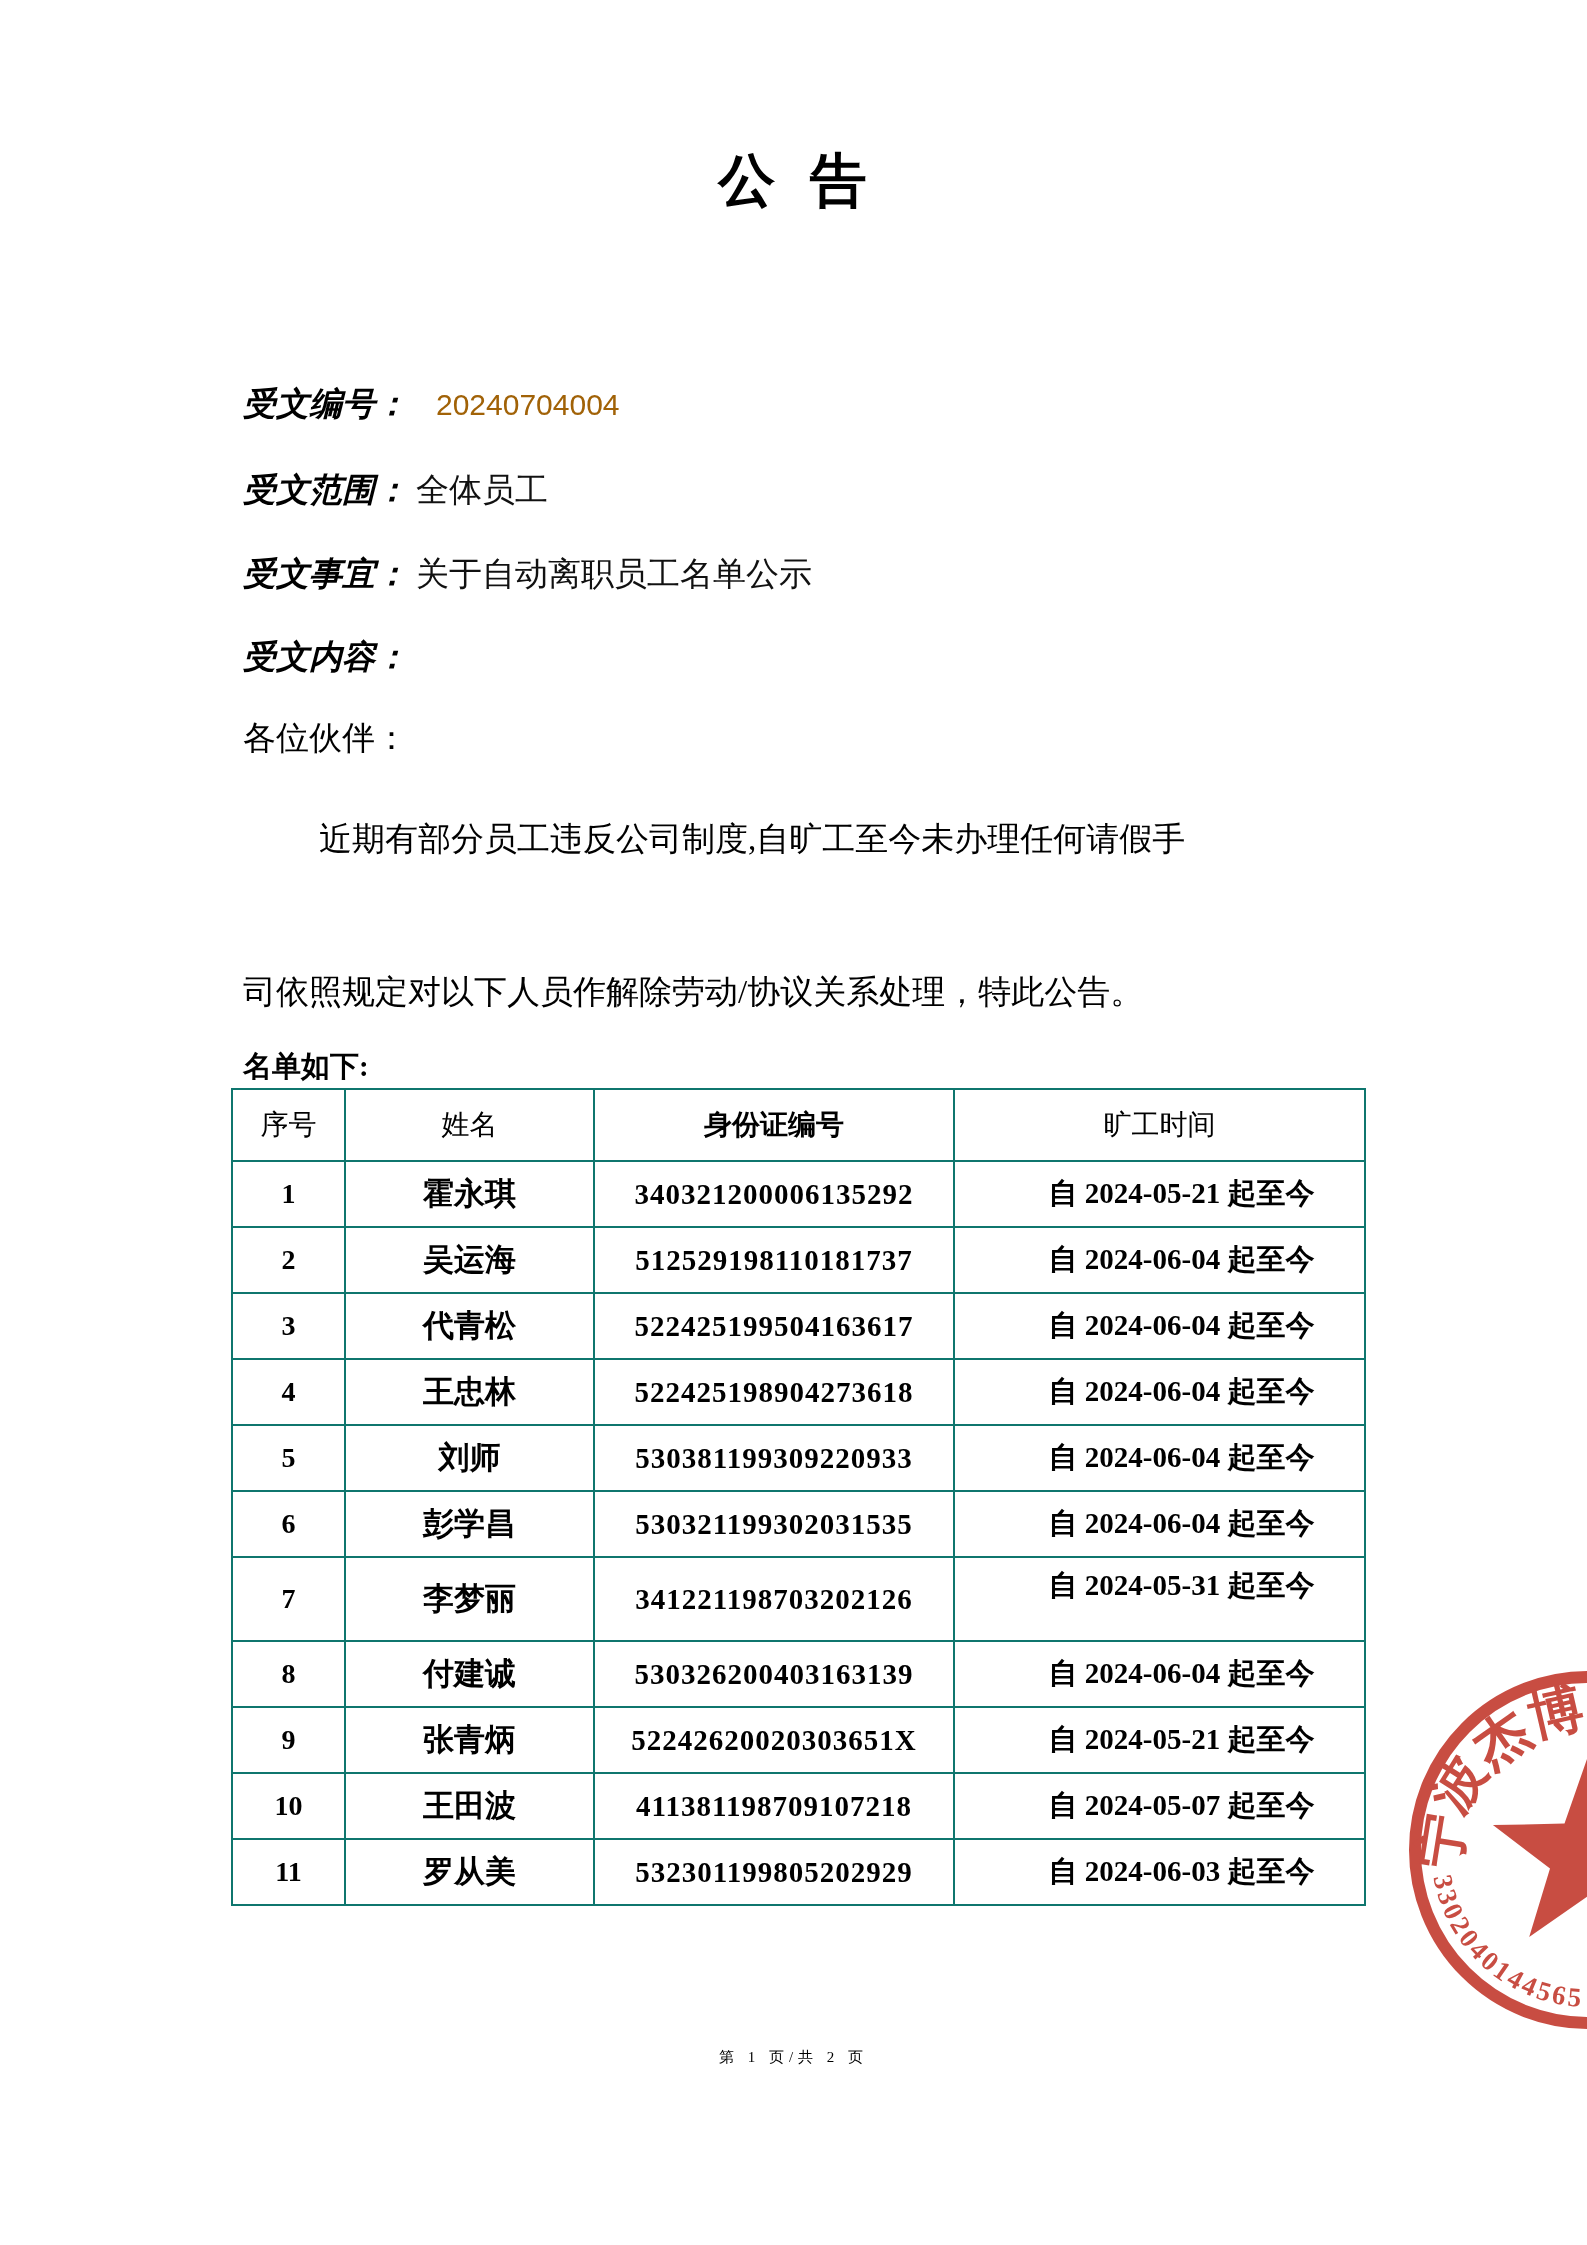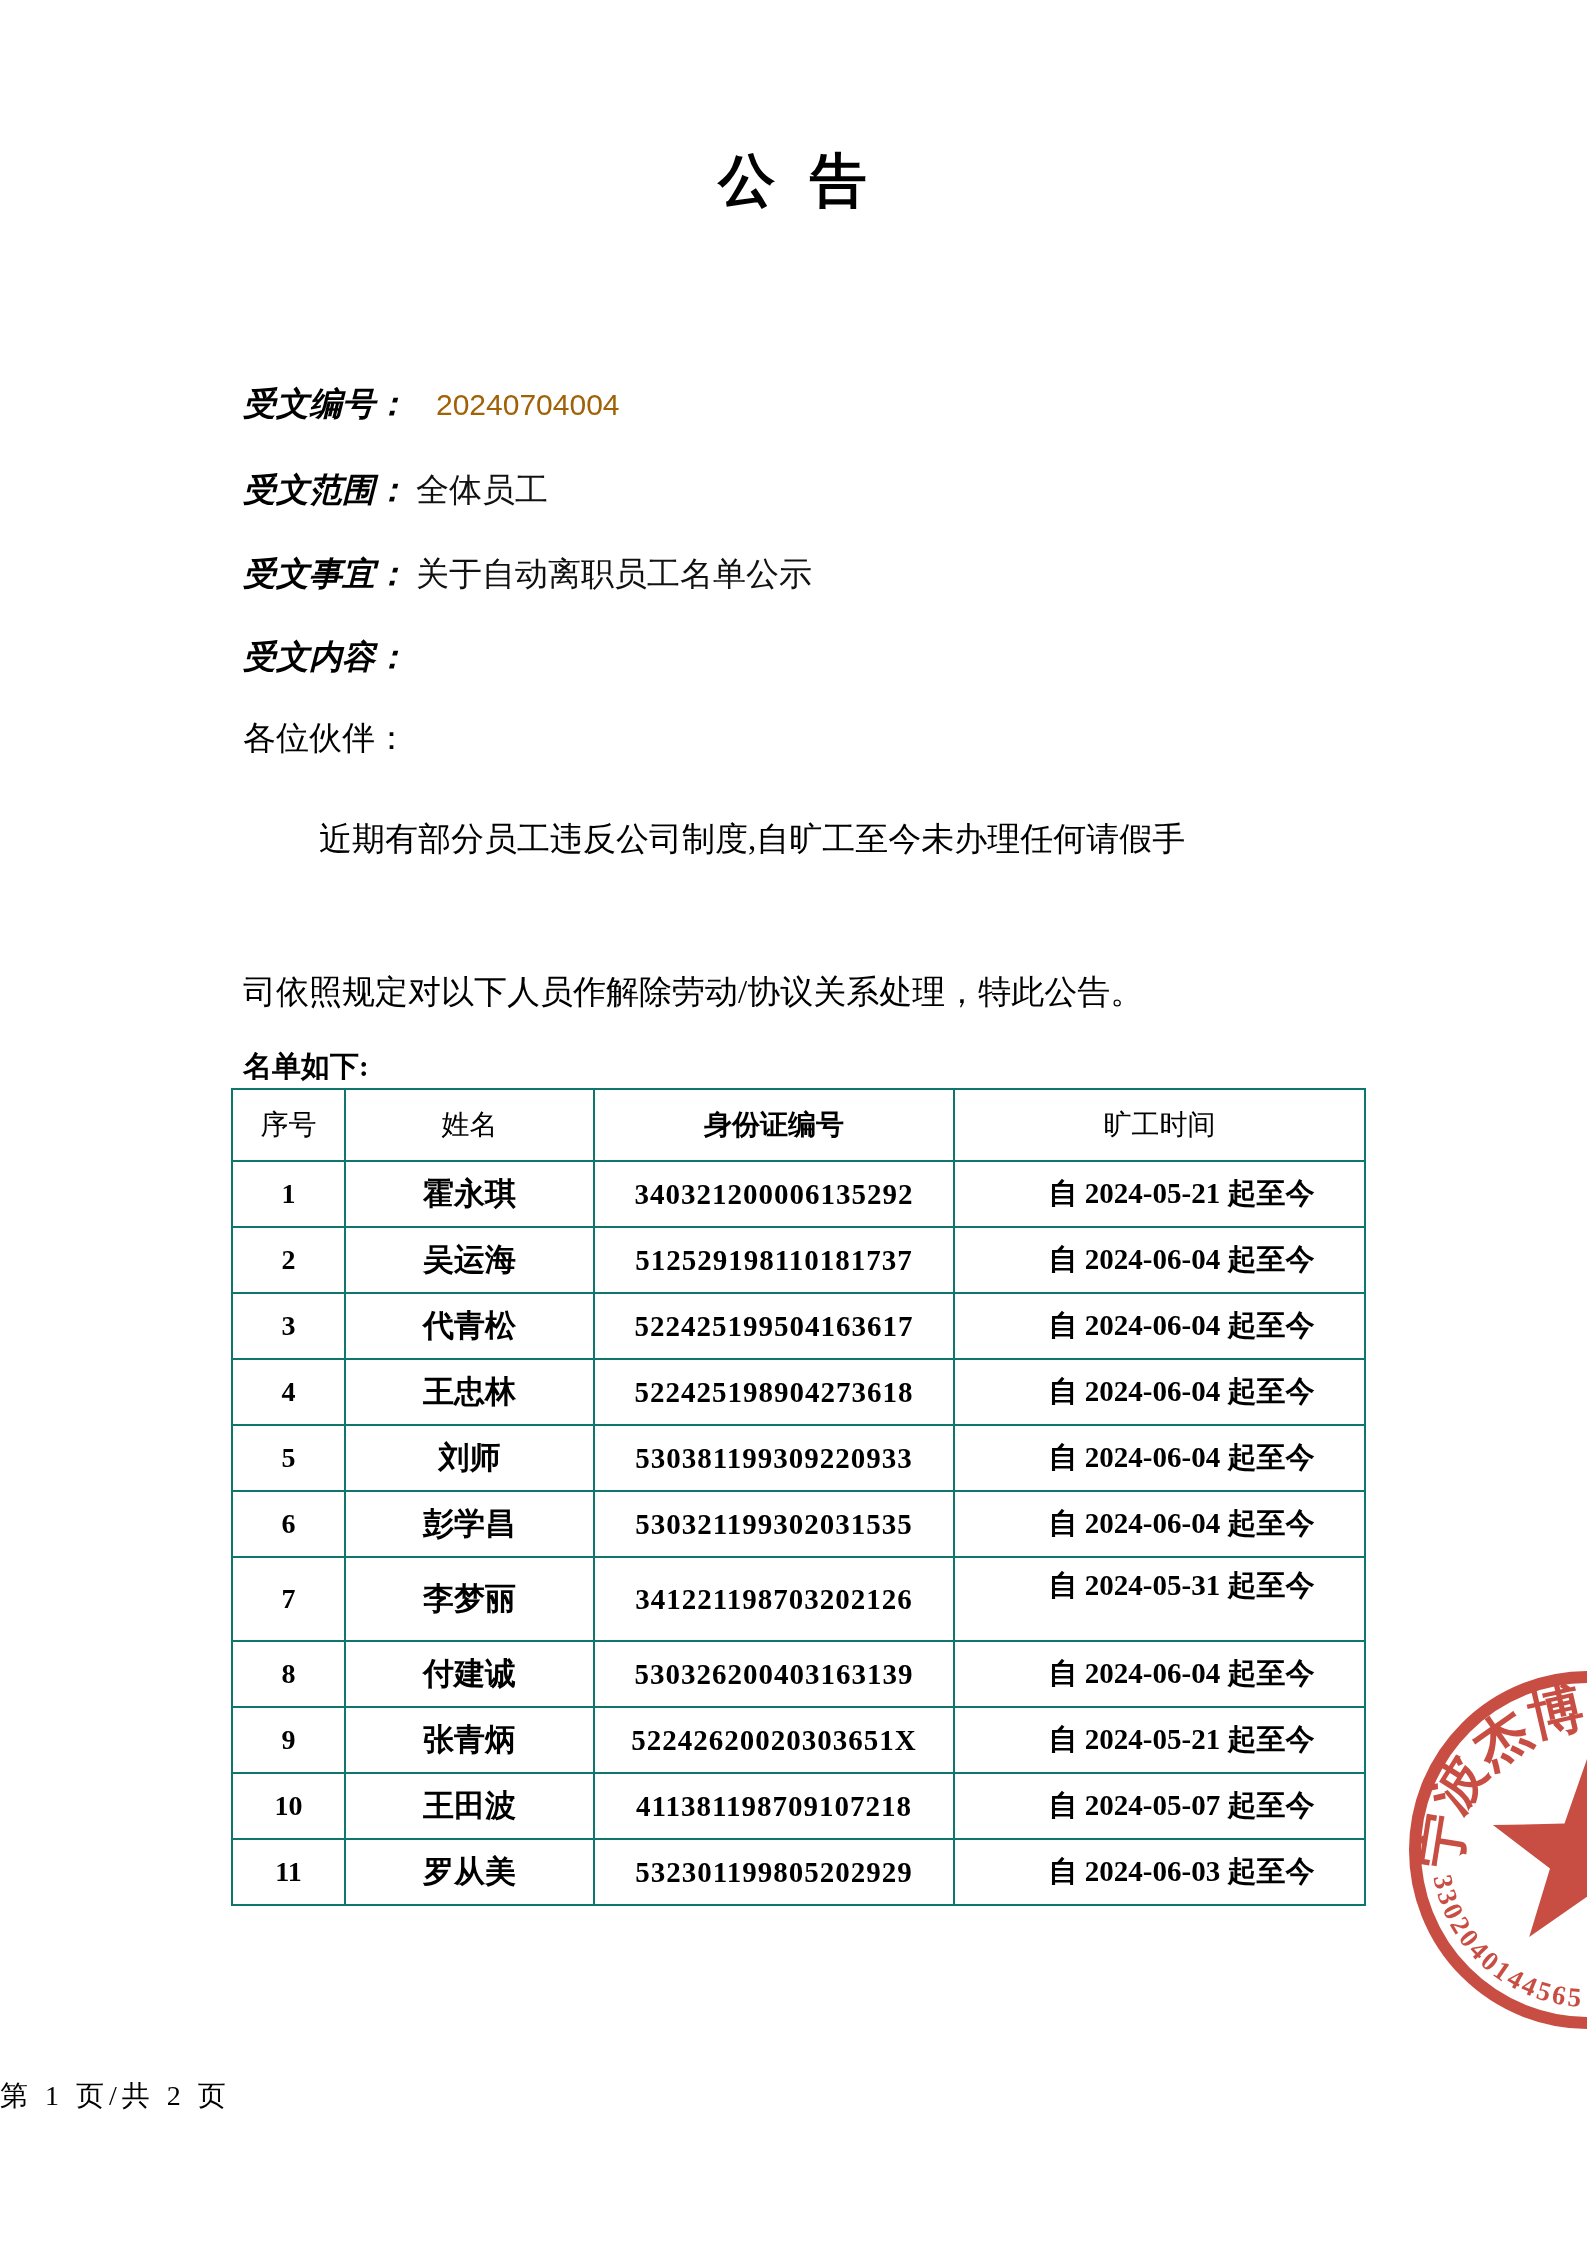--- a/index.html
+++ b/index.html
@@ -38,21 +38,21 @@
   th.col-id{font-weight:bold;}
   td{height:64px;}
   td.c-no{font-weight:bold;font-size:28px;}
   td.c-name{font-weight:bold;font-size:31px;}
   td.c-id{font-weight:bold;font-size:29px;letter-spacing:1px;}
   td.c-date{font-weight:bold;font-size:29px;white-space:pre;padding-left:44px;}
   tr.tall td{height:74px;}
   tr.tall td.c-date{vertical-align:top;padding-top:8px;}
   .footer{
     position:absolute;top:2048px;left:0;width:100%;
-    font-size:28px;letter-spacing:5px;margin-top:29px;
+    text-align:center;font-size:15px;letter-spacing:5px;
   }
   .stamp{position:absolute;left:1388px;top:1648px;width:400px;height:420px;}
   .stamp svg{display:block;}
 </style>
 </head>
 <body>
 
 <div class="page">
 
   <div class="title">公  告</div>

